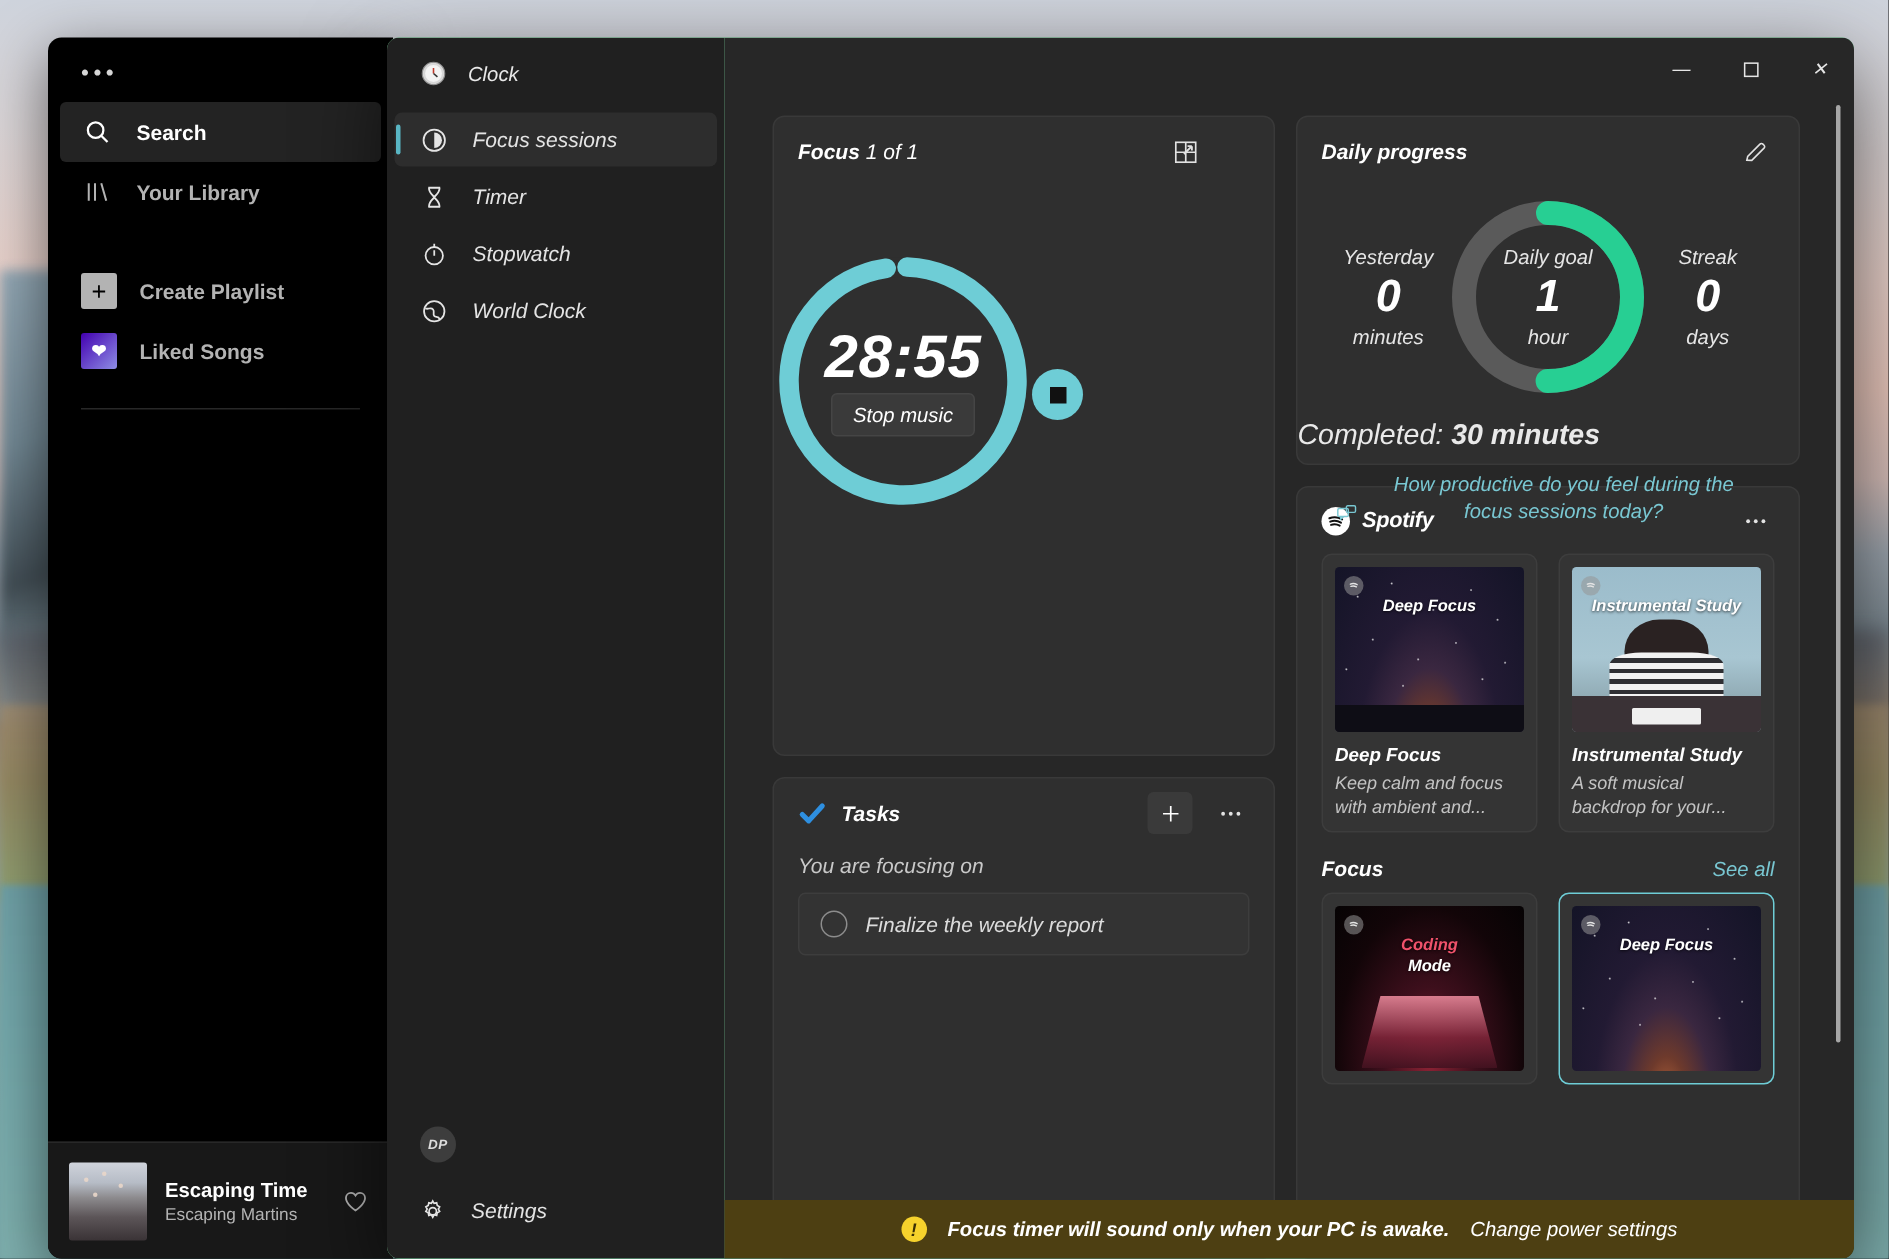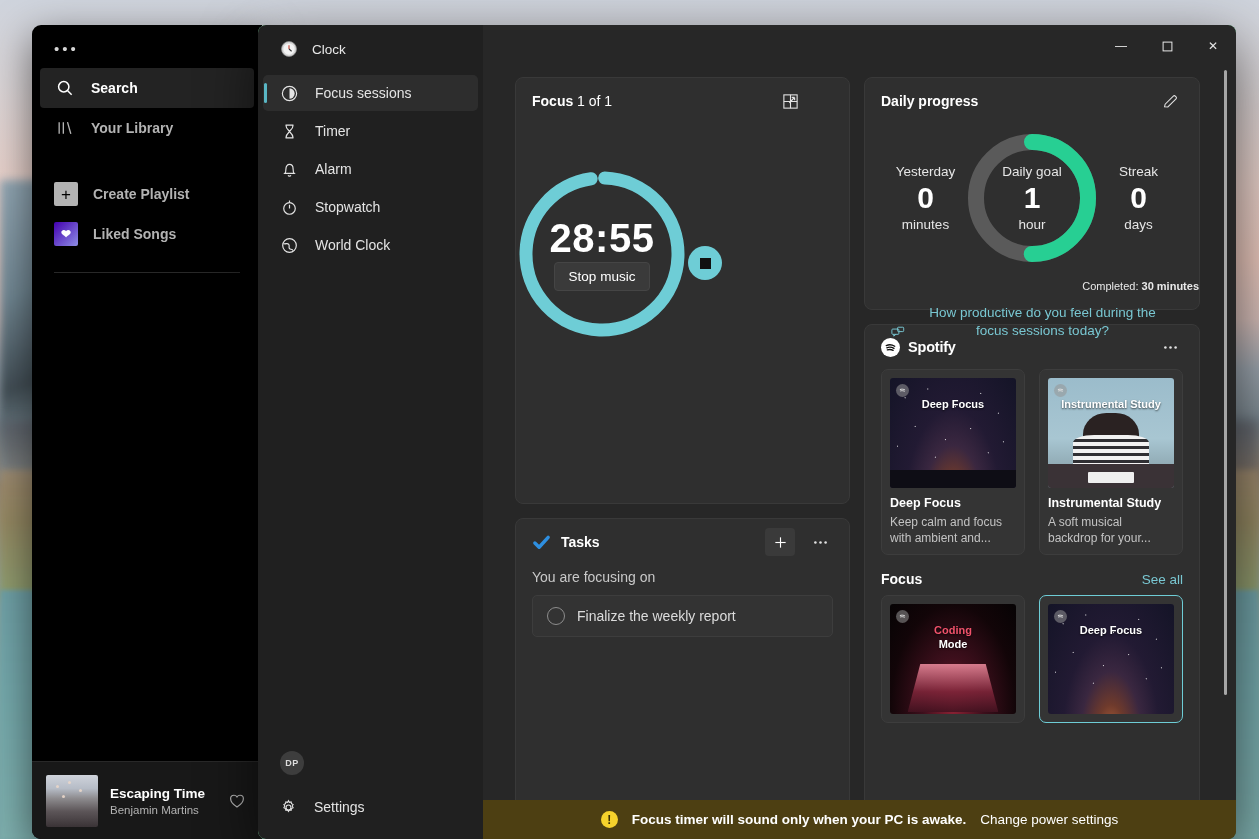--- a/index.html
+++ b/index.html
@@ -87,21 +87,21 @@
   .sp-meta { flex:1 1 auto; min-width:0; }
   .sp-title { color:#fff; font-size:13.5px; font-weight:700; white-space:nowrap; overflow:hidden; text-overflow:ellipsis; }
   .sp-artist { color:#b3b3b3; font-size:11.5px; margin-top:3px; white-space:nowrap; overflow:hidden; text-overflow:ellipsis; }
   .sp-heart { color:#b3b3b3; flex:0 0 20px; }
 
   
   #clock-window {
     position:absolute; left:258px; top:25px; width:978px; height:814px;
     background:#86efac; border-radius: 8px;
     box-shadow: 0 18px 56px rgba(0,0,0,.6);
-    overflow:hidden; display:flex;
+    overflow:hidden; display:flex;font-style:italic;
   }
   
   .cw-rail {
     width: 225px; flex:0 0 225px; background:#202020;
     display:flex; flex-direction:column; padding-top: 6px;
   }
   .cw-head { display:flex; align-items:center; gap:14px; height:36px; padding:0 22px; }
   .cw-head .lbl { color:#e8e8e8; font-size:13.5px; }
   .cw-menu { padding: 6px 5px 0 5px; }
   .cw-mi {
@@ -186,21 +186,21 @@
   .dp-stat { width:78px; text-align:center; }
   .dp-stat .lab { color:#e6e6e6; font-size:13.5px; }
   .dp-stat .num { color:#fff; font-size:30px; font-weight:600; line-height:1.25; }
   .dp-stat .unit { color:#e6e6e6; font-size:13.5px; }
   .goal-ring { position:relative; width:136px; height:136px; flex:0 0 136px; }
   .goal-ring svg { position:absolute; inset:0; }
   .goal-center { position:absolute; inset:0; display:flex; flex-direction:column; align-items:center; justify-content:center; }
   .goal-center .lab { color:#e6e6e6; font-size:13.5px; }
   .goal-center .num { color:#fff; font-size:30px; font-weight:600; line-height:1.25; }
   .goal-center .unit { color:#e6e6e6; font-size:13.5px; }
-  .dp-completed { text-align:right; color:#e9e9e9; font-size:11px; margin-top:14px; }
+  .dp-completed { text-align:left; color:#e9e9e9; font-size:19px; margin-top:14px; }
   .dp-completed b { font-weight:700; }
   .dp-link {
     display:flex; align-items:flex-end; justify-content:center; gap:7px;
     color:#79c7d2; font-size:13.5px; text-align:center; padding: 12px 26px 0 26px; line-height:1.35;
   }
 
   
   .spx-card { flex:1 1 auto; overflow:hidden; }
   .spx-head { display:flex; align-items:center; height:44px; padding: 0 14px 0 16px; gap:8px; }
   .spx-logo { width:19px; height:19px; border-radius:50%; background:#fff; display:flex; align-items:center; justify-content:center; flex:0 0 19px; }
@@ -334,21 +334,21 @@
 
   <div class="sp-now">
     <div class="sp-art">
       <span class="bln" style="left:10px;top:10px"></span>
       <span class="bln" style="left:22px;top:6px"></span>
       <span class="bln" style="left:33px;top:14px"></span>
       <span class="bln" style="left:16px;top:20px"></span>
     </div>
     <div class="sp-meta">
       <div class="sp-title">Escaping Time</div>
-      <div class="sp-artist">Benjamin Martins</div>
+      <div class="sp-artist">Escaping Martins</div>
     </div>
     <div class="sp-heart">
       <svg width="18" height="18" viewBox="0 0 24 24" fill="none" stroke="#b3b3b3" stroke-width="1.6">
         <path d="M12 20 C12 20 3.5 14.5 3.5 8.9 C3.5 6.2 5.6 4.3 8 4.3 C9.8 4.3 11.2 5.3 12 6.6 C12.8 5.3 14.2 4.3 16 4.3 C18.4 4.3 20.5 6.2 20.5 8.9 C20.5 14.5 12 20 12 20 Z"></path>
       </svg>
     </div>
   </div>
 </div>
 
 <div id="clock-window">
@@ -380,29 +380,20 @@
 
       <div class="cw-mi">
         <span class="ic">
           <svg width="19" height="19" viewBox="0 0 24 24" fill="none" stroke="#e4e4e4" stroke-width="1.5">
             <path d="M7 4 H17 M7 20 H17 M7.5 4 C7.5 9 12 11 12 12 C12 13 7.5 15 7.5 20 M16.5 4 C16.5 9 12 11 12 12 C12 13 16.5 15 16.5 20"></path>
           </svg>
         </span>
         <span>Timer</span>
       </div>
 
-      <div class="cw-mi">
-        <span class="ic">
-          <svg width="19" height="19" viewBox="0 0 24 24" fill="none" stroke="#e4e4e4" stroke-width="1.5">
-            <path d="M6 17 C6 17 7.5 15.6 7.5 11 C7.5 7.7 9.5 5.6 12 5.6 C14.5 5.6 16.5 7.7 16.5 11 C16.5 15.6 18 17 18 17 Z"></path>
-            <path d="M10.3 19.2 a1.8 1.8 0 0 0 3.4 0"></path>
-          </svg>
-        </span>
-        <span>Alarm</span>
-      </div>
 
       <div class="cw-mi">
         <span class="ic">
           <svg width="19" height="19" viewBox="0 0 24 24" fill="none" stroke="#e4e4e4" stroke-width="1.5">
             <circle cx="12" cy="13.2" r="7.3"></circle>
             <line x1="12" y1="13.2" x2="12" y2="8.6"></line>
             <line x1="12" y1="3.2" x2="12" y2="5.8"></line>
           </svg>
         </span>
         <span>Stopwatch</span>

